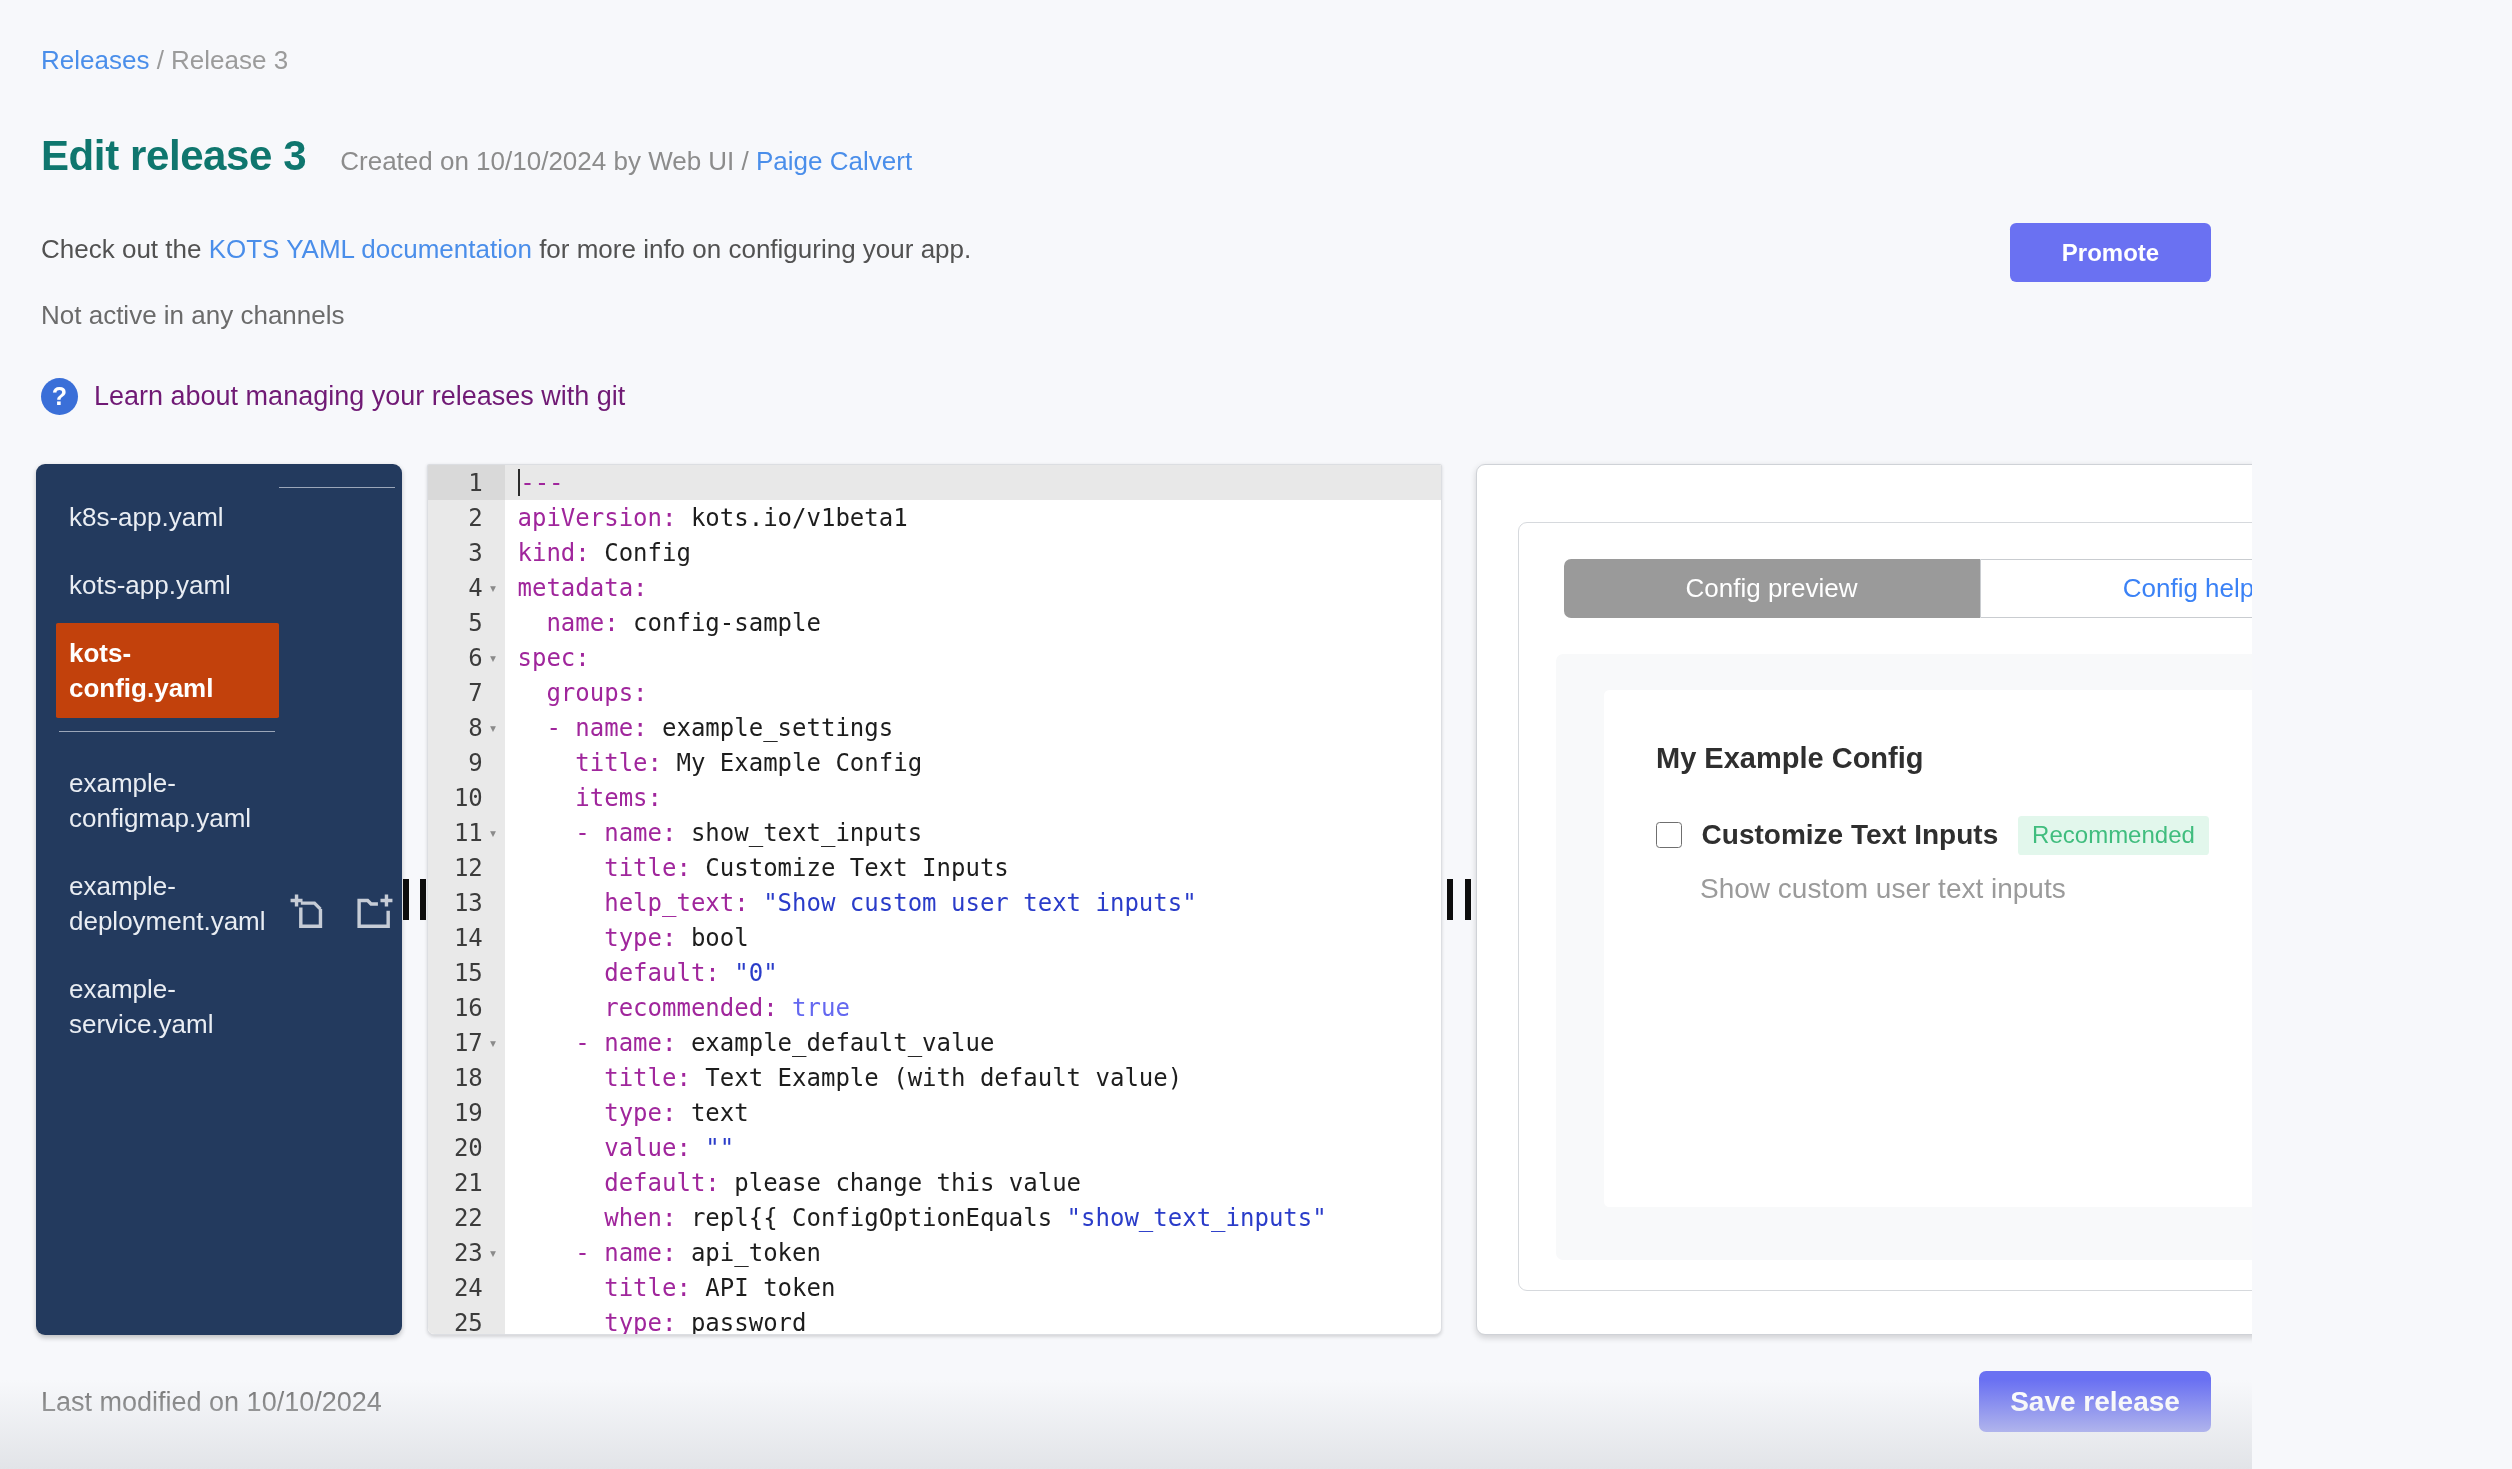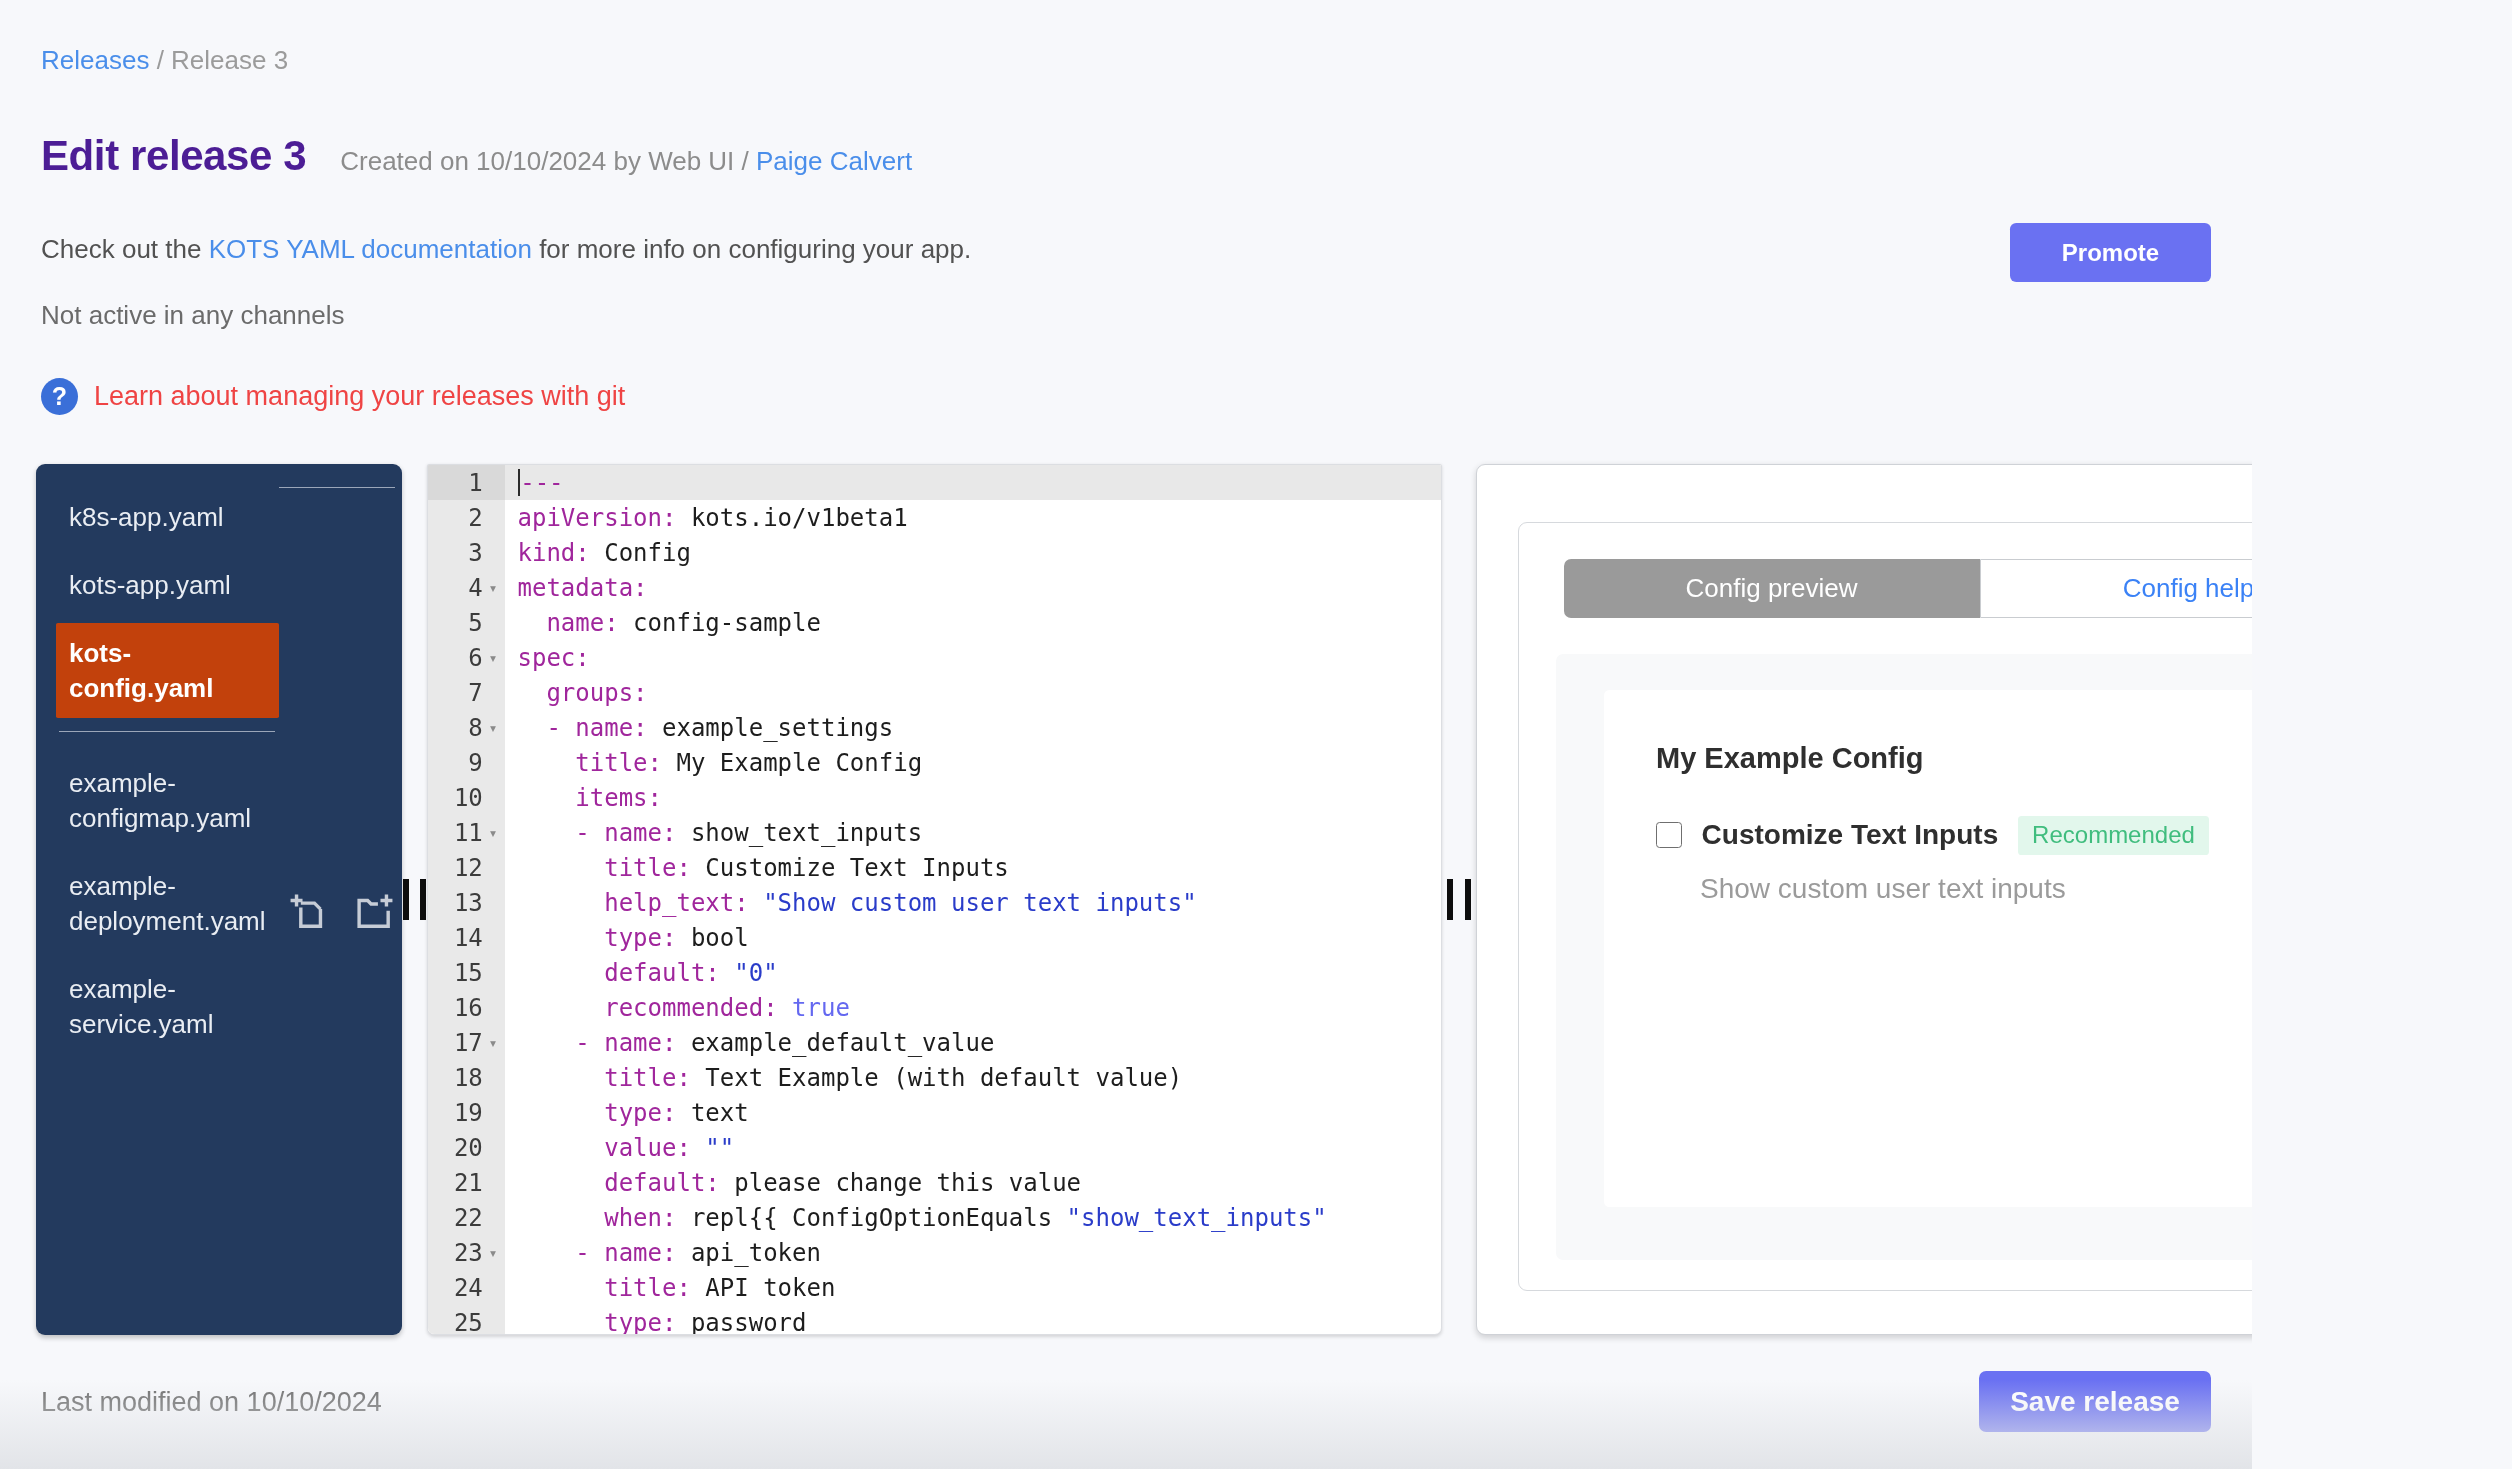--- a/index.html
+++ b/index.html
@@ -4,28 +4,28 @@
 <style>
   html,body{margin:0;padding:0;background:#f7f8fb;}
   body{font-family:"Liberation Sans",sans-serif;}
   .screen{position:relative;width:2252px;height:1469px;overflow:hidden;background:#f7f8fb;}
   .footer-fade{position:absolute;left:0;right:0;bottom:0;height:89px;background:linear-gradient(rgba(228,230,234,0),#e2e4e8);pointer-events:none;}
 
   
   .crumb{position:absolute;left:41px;top:45px;font-size:26px;color:#9b9b9b;white-space:pre-wrap;}
   .link{color:#4a8eea;cursor:pointer;}
   .title-row{position:absolute;left:41px;top:132px;display:flex;align-items:baseline;gap:34px;}
-  .page-title{font-size:42px;font-weight:bold;color:#4c1d95;letter-spacing:-0.4px;}
+  .page-title{font-size:42px;font-weight:bold;color:#0f766e;letter-spacing:-0.4px;}
   .meta{font-size:26px;color:#8c8c8c;white-space:pre-wrap;}
   .doc-line{position:absolute;left:41px;top:234px;font-size:26px;color:#525252;white-space:pre-wrap;}
   .channel-status{position:absolute;left:41px;top:300px;font-size:26px;color:#6b6b6b;}
   .promote-btn{position:absolute;top:223px;right:41px;width:201px;height:59px;background:#6a71f2;border-radius:6.2px;color:#fff;font-size:24px;font-weight:bold;display:flex;align-items:center;justify-content:center;cursor:pointer;}
   .git-row{position:absolute;left:41px;top:378px;display:flex;align-items:center;gap:16px;cursor:pointer;}
   .help-badge{width:37px;height:37px;border-radius:50%;background:#3a6fd8;color:#fff;font-size:25px;font-weight:bold;display:flex;align-items:center;justify-content:center;}
-  .git-link{font-size:27px;color:#ef4444;}
+  .git-link{font-size:27px;color:#701a75;}
 
   
   .workspace{position:absolute;left:36px;top:464px;width:2449px;height:871px;display:flex;}
 
   .sidebar{width:366px;height:100%;background:#233a5e;border-radius:9px;display:flex;flex-direction:row;padding:23px 19.6px 18px;box-sizing:border-box;box-shadow:0 2.7px 5.3px rgba(0,0,0,.22);}
   .file-item{font-size:26px;color:#e9edf3;padding:12.5px 13.4px;margin-bottom:8px;border-radius:1.8px;max-width:296px;overflow-wrap:break-word;line-height:1.35;cursor:pointer;}
   .file-item.selected{background:#c2410c;font-weight:bold;color:#ffffff;}
   .side-divider{height:0.9px;background:#b9c2cf;opacity:.8;margin:12.5px 3.6px 21.4px;}
   .sidebar-spacer{flex:1;}
   .sidebar-footer{border-top:0.9px solid rgba(185,194,207,.8);padding-top:19.6px;display:flex;gap:25px;padding-left:9px;}

